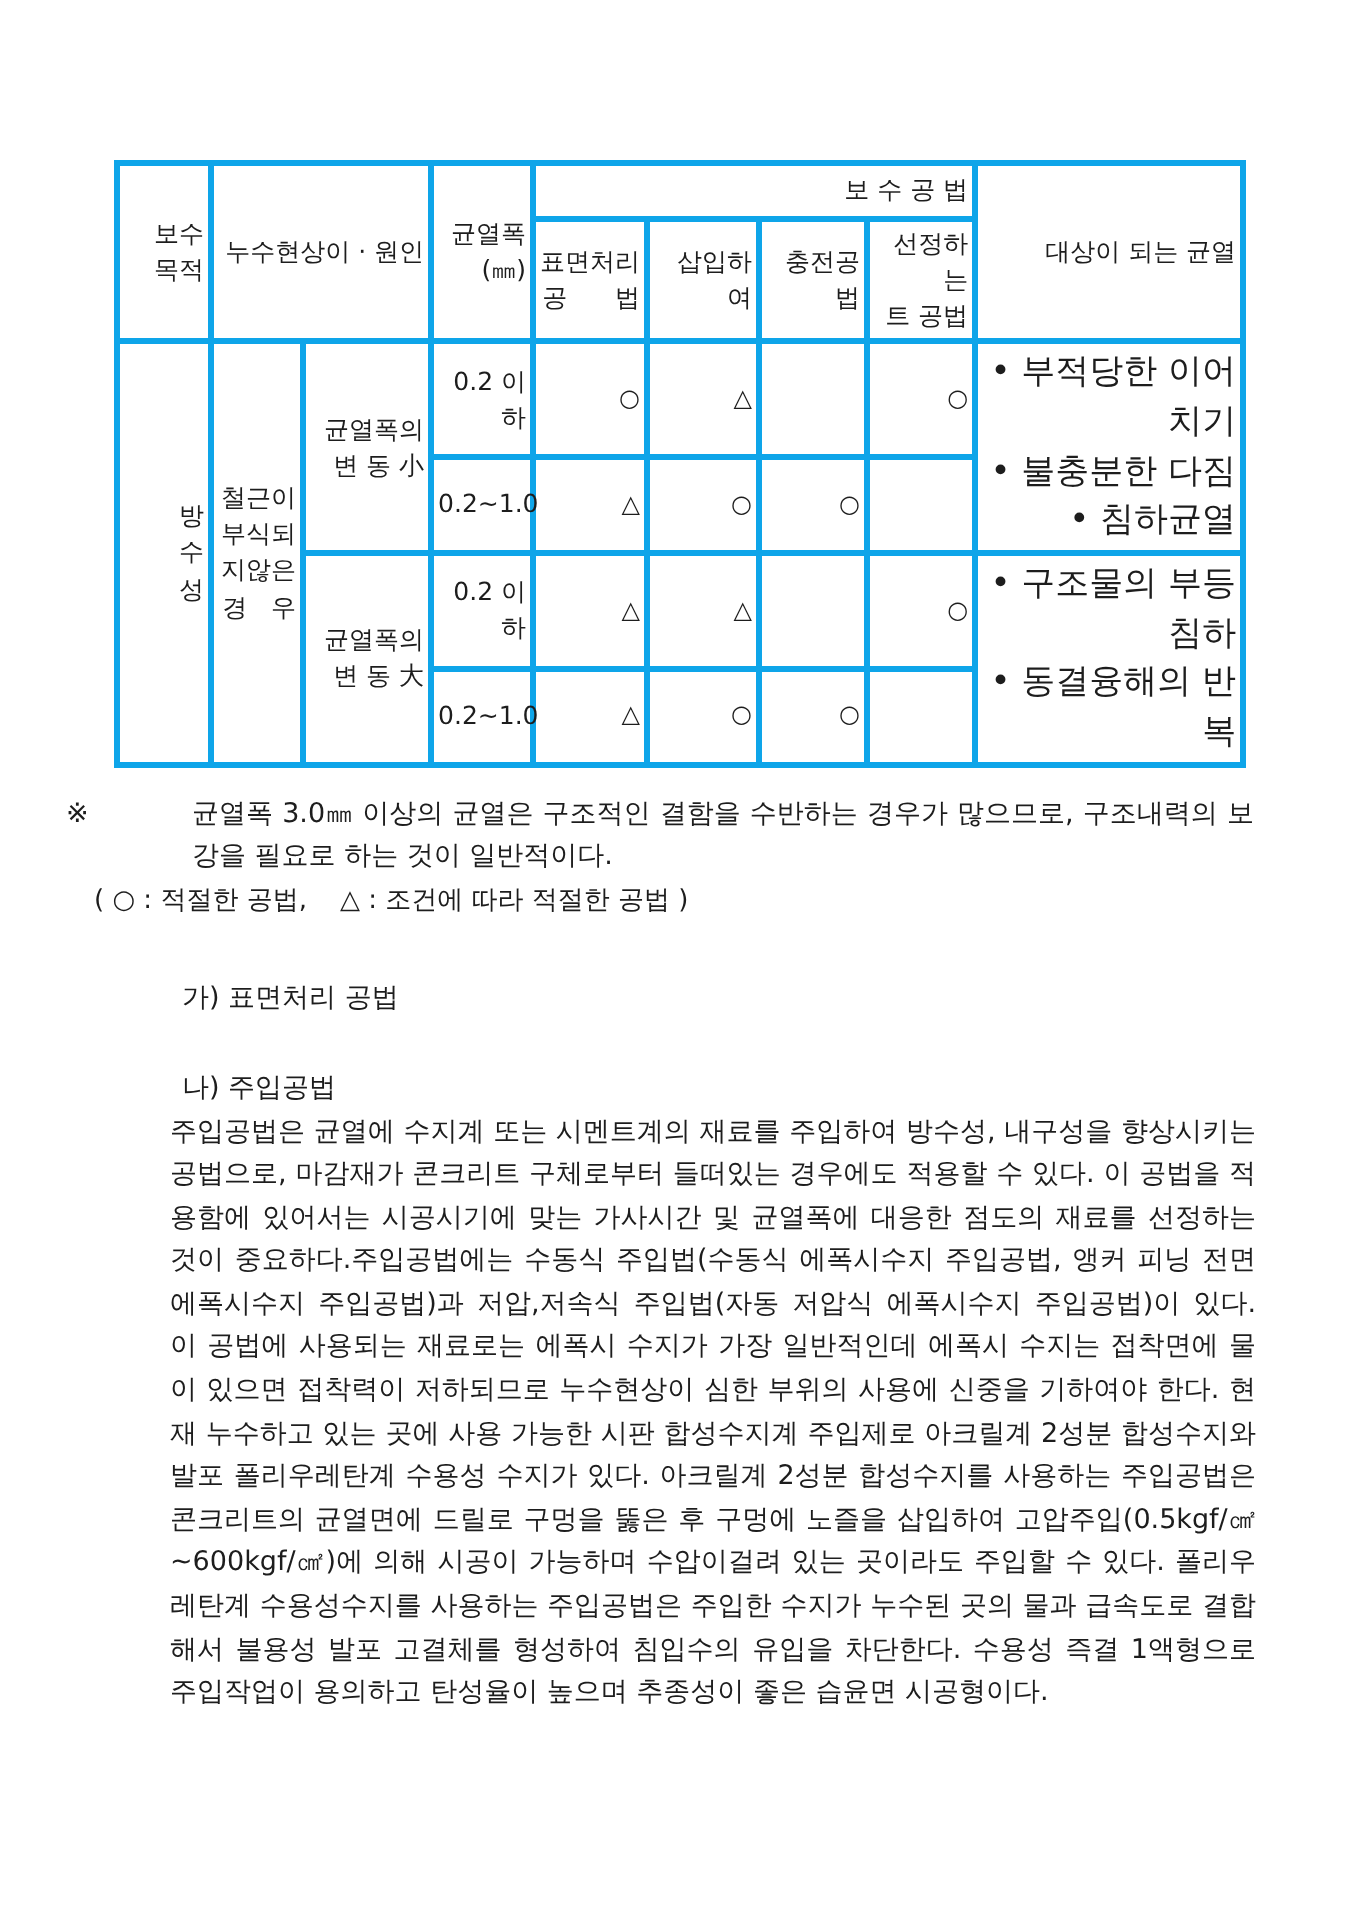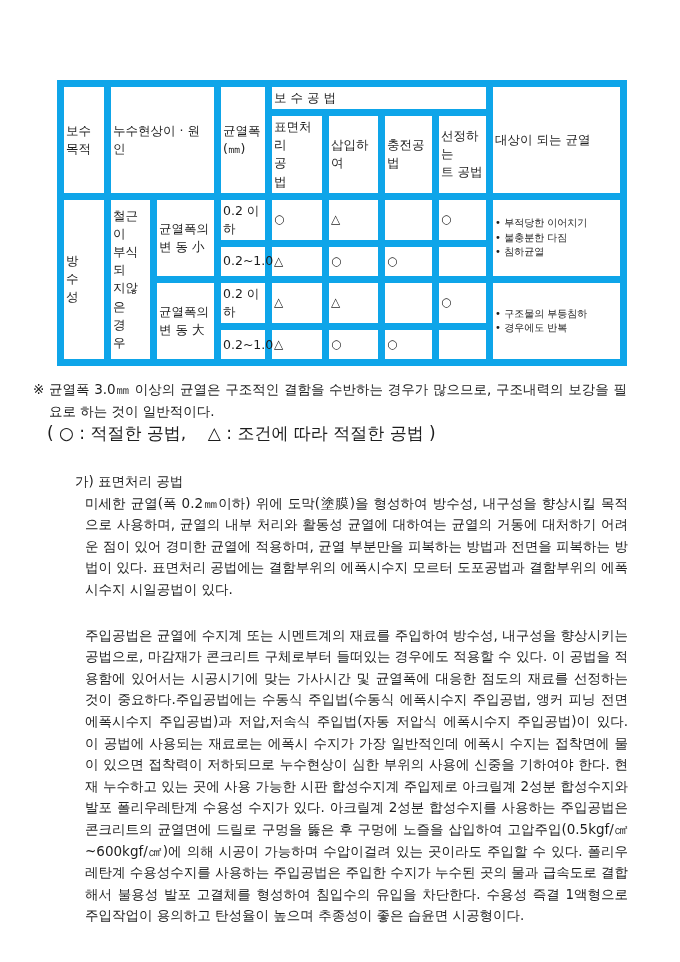--- a/index.html
+++ b/index.html
@@ -20,66 +20,66 @@
   table.repair {
     border-collapse: collapse;
     table-layout: fixed;
     margin-left: 24px;
     width: 563px;
     border: 2px solid #2b2b2b;
     font-size: 12.5px;
     color: #1d1d1d;
   }
   table.repair th, table.repair td {
-    border: 7px solid #0ea5e9;
+    border: 3px solid #0ea5e9;
     font-weight: normal;
-    text-align: left;
+    text-align: right;
     vertical-align: middle;
     padding: 2px 2px;
     line-height: 1.45;
   }
   table.repair thead th { height: 28px; }
   table.repair thead tr.sub th { height: 36px; border-bottom: 2px solid #2b2b2b; }
   table.repair thead th.deep { border-bottom: 2px solid #2b2b2b; }
   table.repair tbody td { height: 36px; }
   .pre { white-space: pre-wrap; }
   .v-spread { line-height: 3.2; white-space: pre-line; }
   .cause-cell { line-height: 1.6; white-space: pre-wrap; }
   .target-cell {
     text-align: left;
     padding-left: 9px;
     padding-right: 4px;
     white-space: pre-wrap;
     line-height: 1.75;
-    font-size: 10px;
+    font-size: 17px;
   }
   .mark-cell { font-size: 12px; }
 
   
   .note {
     display: flex;
     margin-top: 13px;
     font-size: 13.5px;
     line-height: 21.5px;
     width: 594px;
   }
   .note .marker { flex: 0 0 14px; margin-right: 2px; }
-  .note .note-text { flex: 1; text-align: justify; }
+  .note .note-text { flex: 1; text-align: justify; margin-left: 47px; }
   .legend {
     margin-top: 0.5px;
     padding-left: 14px;
-    font-size: 17px;
+    font-size: 13px;
     line-height: 21.5px;
     white-space: pre-wrap;
   }
 
   
   .section { margin-top: 26px; }
   .section .heading {
-    margin-left: 42px;
+    margin-left: 58px;
     font-size: 13.5px;
     line-height: 21.5px;
   }
   .section .body {
     margin-left: 52px;
     width: 543px;
     font-size: 13.5px;
     line-height: 21.6px;
     text-align: justify;
     word-break: break-all;
@@ -151,40 +151,40 @@
       </tr>
       <tr>
         <td rowspan="2" class="pre">균열폭의
 변 동 大</td>
         <td>0.2 이하</td>
         <td class="mark-cell">△</td>
         <td class="mark-cell">△</td>
         <td class="mark-cell"></td>
         <td class="mark-cell">○</td>
         <td rowspan="2" class="target-cell">• 구조물의 부등침하
-• 경우에도 반복</td>
+• 동결융해의 반복</td>
       </tr>
       <tr>
         <td>0.2~1.0</td>
         <td class="mark-cell">△</td>
         <td class="mark-cell">○</td>
         <td class="mark-cell">○</td>
         <td class="mark-cell"></td>
       </tr>
     </tbody>
   </table>
 
   <div class="note">
     <span class="marker">※</span>
     <span class="note-text">균열폭 3.0㎜ 이상의 균열은 구조적인 결함을 수반하는 경우가 많으므로, 구조내력의 보강을 필요로 하는 것이 일반적이다.</span>
   </div>
   <div class="legend">( ○ : 적절한 공법,    △ : 조건에 따라 적절한 공법 )</div>
 
   <div class="section" style="margin-top:27px;">
     <div class="heading">가) 표면처리 공법</div>
-    <div class="body">미세한 균열(폭 0.2㎜이하) 위에 도막(塗膜)을 형성하여 방수성, 내구성을 향상시킬 목적으로 사용하며, 균열의 내부 처리와 활동성 균열에 대하여는 균열의 거동에 대처하기 어려운 점이 있어 경미한 균열에 적용하며, 균열 부분만을 피복하는 방법과 전면을 피복하는 방법이 있다. 표면처리 공법에는 결함부위의 에폭시수지 모르터 도포공법과 결함부위의 에폭시수지 시일공법이 있다.</div>
   </div>
 
   <div class="section" style="margin-top:24px;">
+    <div class="heading">나) 주입공법</div>
     <div class="body">주입공법은 균열에 수지계 또는 시멘트계의 재료를 주입하여 방수성, 내구성을 향상시키는 공법으로, 마감재가 콘크리트 구체로부터 들떠있는 경우에도 적용할 수 있다. 이 공법을 적용함에 있어서는 시공시기에 맞는 가사시간 및 균열폭에 대응한 점도의 재료를 선정하는 것이 중요하다.주입공법에는 수동식 주입법(수동식 에폭시수지 주입공법, 앵커 피닝 전면 에폭시수지 주입공법)과 저압,저속식 주입법(자동 저압식 에폭시수지 주입공법)이 있다. 이 공법에 사용되는 재료로는 에폭시 수지가 가장 일반적인데 에폭시 수지는 접착면에 물이 있으면 접착력이 저하되므로 누수현상이 심한 부위의 사용에 신중을 기하여야 한다. 현재 누수하고 있는 곳에 사용 가능한 시판 합성수지계 주입제로 아크릴계 2성분 합성수지와 발포 폴리우레탄계 수용성 수지가 있다. 아크릴계 2성분 합성수지를 사용하는 주입공법은 콘크리트의 균열면에 드릴로 구멍을 뚫은 후 구멍에 노즐을 삽입하여 고압주입(0.5kgf/㎠~600kgf/㎠)에 의해 시공이 가능하며 수압이걸려 있는 곳이라도 주입할 수 있다. 폴리우레탄계 수용성수지를 사용하는 주입공법은 주입한 수지가 누수된 곳의 물과 급속도로 결합해서 불용성 발포 고결체를 형성하여 침입수의 유입을 차단한다. 수용성 즉결 1액형으로 주입작업이 용의하고 탄성율이 높으며 추종성이 좋은 습윤면 시공형이다.</div>
   </div>
 
 </div>
 
 </body></html>

